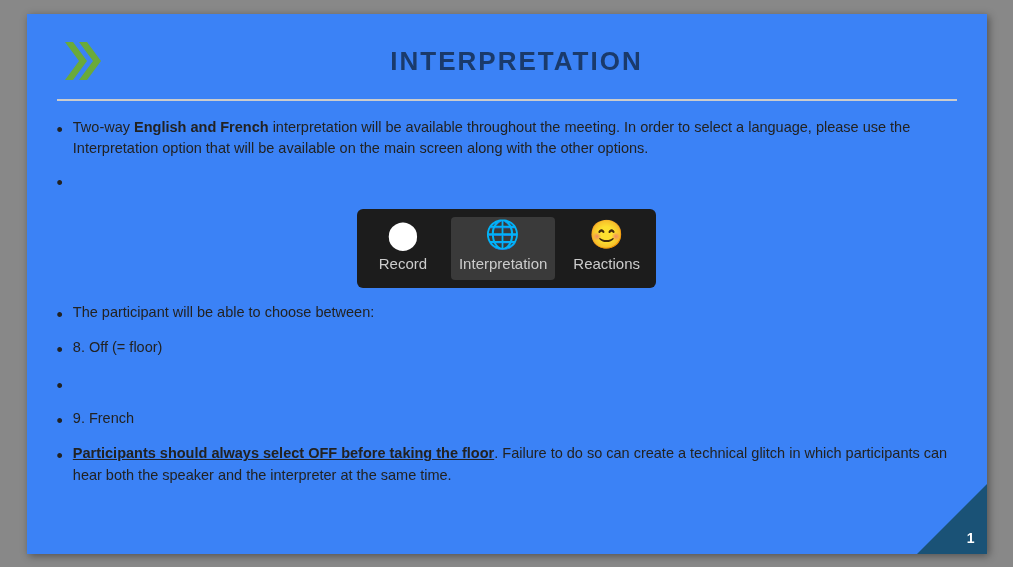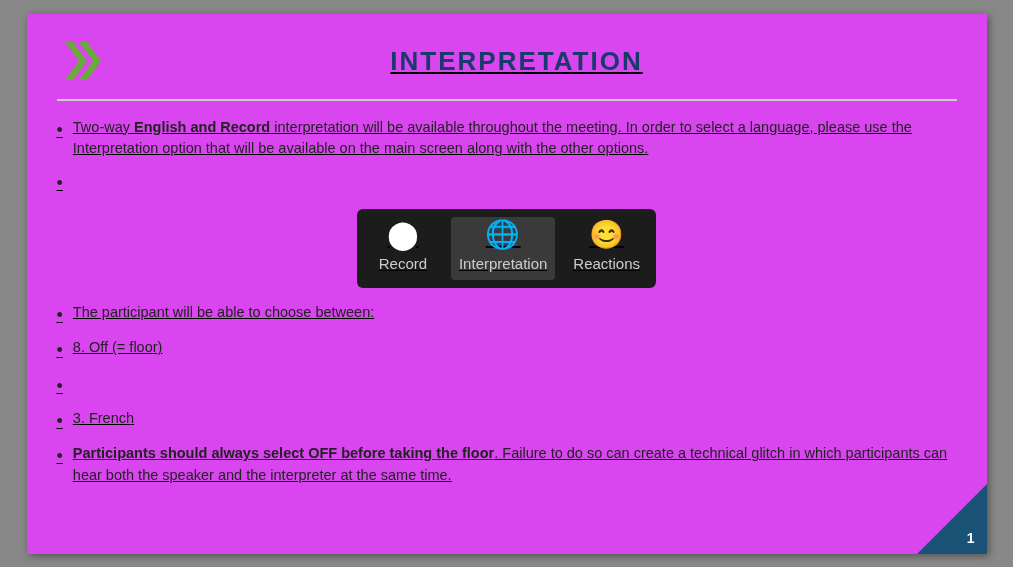--- a/index.html
+++ b/index.html
@@ -7,25 +7,24 @@
       background: #888;
       display: flex;
       justify-content: center;
       align-items: center;
       min-height: 100vh;
       font-family: Arial, sans-serif;
     }
     .slide {
       width: 960px;
       min-height: 540px;
-      background: #d946ef;
+      background: #3b82f6;
       position: relative;
       padding: 20px 30px 40px 30px;
       box-shadow: 2px 2px 8px rgba(0,0,0,0.4);
-      text-decoration: underline;
     }
     .header {
       display: flex;
       align-items: center;
       padding-bottom: 10px;
       border-bottom: 2px solid #ccc;
       margin-bottom: 16px;
     }
     .logo {
       width: 60px;
@@ -132,21 +131,21 @@
       <polygon points="22,8 36,27 22,46 30,46 44,27 30,8" fill="#6aaa3a"></polygon>
     </svg>
     <div class="title">INTERPRETATION</div>
   </div>
 
   <div class="content">
 
     <div class="bullet-item">
       <span class="bullet">•</span>
       <span class="bullet-text">
-        Two-way <span class="bold">English and Record</span> interpretation will be available throughout the meeting. In order to select a language, please use the Interpretation option that will be available on the main screen along with the other options.
+        Two-way <span class="bold">English and French</span> interpretation will be available throughout the meeting. In order to select a language, please use the Interpretation option that will be available on the main screen along with the other options.
       </span>
     </div>
 
     <div class="bullet-item">
       <span class="bullet">•</span>
     </div>
 
     <div class="zoom-toolbar-container">
       <div class="zoom-toolbar">
 
@@ -176,21 +175,21 @@
       <span class="bullet">•</span>
       <span class="bullet-text">8. Off (= floor)</span>
     </div>
 
     <div class="bullet-item">
       <span class="bullet">•</span>
     </div>
 
     <div class="bullet-item">
       <span class="bullet">•</span>
-      <span class="bullet-text">3. French</span>
+      <span class="bullet-text">9. French</span>
     </div>
 
     <div class="bullet-item">
       <span class="bullet">•</span>
       <span class="bullet-text">
         <span class="bold underline">Participants should always select OFF before taking the floor</span><span>. Failure to do so can create a technical glitch in which participants can hear both the speaker and the interpreter at the same time.</span>
       </span>
     </div>
 
   </div>

